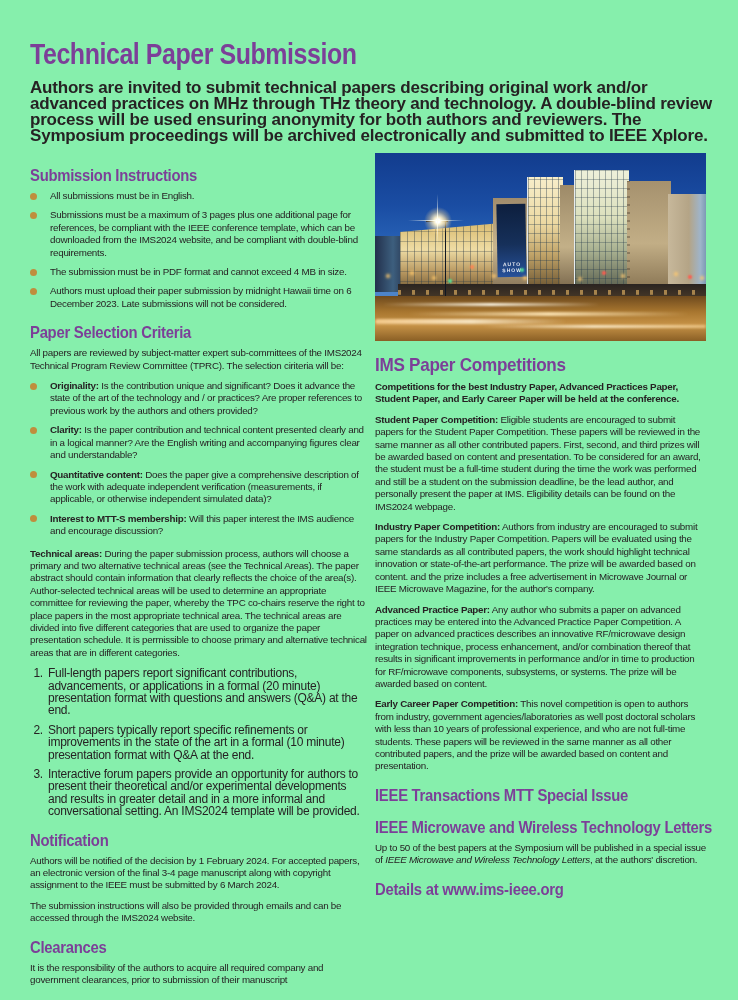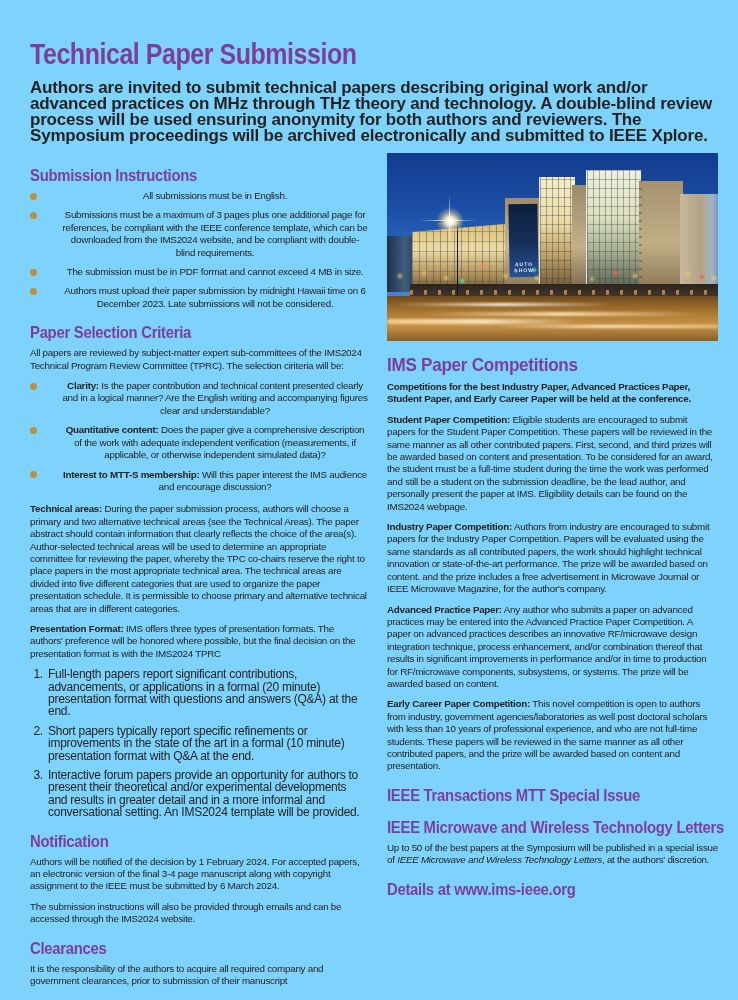--- a/index.html
+++ b/index.html
@@ -2,42 +2,42 @@
 <html><head>
 <meta charset="utf-8">
 <style>
   :root{
     --purple:#7C3F98;
     --gold:#BF8E3D;
     --ink:#262223;
   }
   html,body{margin:0;padding:0;background:#fff;}
   body{width:738px;height:1000px;font-family:"Liberation Sans",sans-serif;color:var(--ink);}
-  .page{position:relative;width:738px;height:1000px;overflow:hidden;background:#7dd3fc;}
+  .page{position:relative;width:738px;height:1000px;overflow:hidden;background:#86efac;}
   .content{padding:38px 26px 0 30px;}
 
   .h1{margin:0 0 9px 0;font-size:29px;font-weight:bold;color:var(--purple);
       letter-spacing:-0.5px;transform:scaleX(.86);transform-origin:left center;white-space:nowrap;}
   .lead{margin:0;font-size:17px;line-height:16px;font-weight:bold;letter-spacing:-0.2px;}
 
-  .cols{display:flex;gap:19px;margin-top:9px;}
+  .cols{display:flex;gap:7px;margin-top:9px;}
   .col-left{width:338px;flex:none;}
   .col-right{width:331px;flex:none;}
 
   .sec{margin:13px 0 5px 0;font-size:16.5px;font-weight:bold;color:var(--purple);
        letter-spacing:-0.3px;transform:scaleX(.9);transform-origin:left center;white-space:nowrap;}
   .sec.big{font-size:19px;}
   .body{margin:0 0 8px 0;font-size:9.8px;line-height:12.4px;letter-spacing:-0.25px;}
   b.runin{letter-spacing:-0.25px;}
   .boldsub{font-weight:bold;margin:0 0 8px 0;}
   .it{font-style:italic;}
 
   ul.bullets{list-style:none;margin:2px 0 10px 0;padding:0;}
-  ul.bullets li{position:relative;padding-left:32px;margin:0 0 7px 0;
-                font-size:9.8px;line-height:12.4px;letter-spacing:-0.25px;text-align:center;}
+  ul.bullets li{position:relative;padding-left:20px;margin:0 0 7px 0;
+                font-size:9.8px;line-height:12.4px;letter-spacing:-0.25px;}
   .dot{position:absolute;left:0;top:2.5px;width:7px;height:7px;border-radius:50%;background:var(--gold);}
 
   ol.formats{margin:2px 0 10px 0;padding:0 0 0 16px;}
   ol.formats li{margin:0 0 7px 0;font-size:12px;line-height:12.4px;letter-spacing:-0.25px;padding-left:2px;}
 
   
   .photo{position:relative;width:331px;height:188px;overflow:hidden;
          background:linear-gradient(180deg,#123c8e 0%,#1a4da3 28%,#2a66ba 52%,#3a76c4 64%,#4d84c9 74%);}
   .photo div{position:absolute;}
   .ph-silh{left:0;width:9%;top:44%;height:30%;
@@ -122,27 +122,27 @@
         <ul class="bullets">
           <li><span class="dot"></span><span>All submissions must be in English.</span></li>
           <li><span class="dot"></span><span>Submissions must be a maximum of 3 pages plus one additional page for references, be compliant with the IEEE conference template, which can be downloaded from the IMS2024 website, and be compliant with double-blind requirements.</span></li>
           <li><span class="dot"></span><span>The submission must be in PDF format and cannot exceed 4 MB in size.</span></li>
           <li><span class="dot"></span><span>Authors must upload their paper submission by midnight Hawaii time on 6 December 2023. Late submissions will not be considered.</span></li>
         </ul>
 
         <div class="sec">Paper Selection Criteria</div>
         <p class="body">All papers are reviewed by subject-matter expert sub-committees of the IMS2024 Technical Program Review Committee (TPRC).  The selection ciriteria will be:</p>
         <ul class="bullets">
+          <li><span class="dot"></span><b class="runin">Originality:</b> <span>Is the contribution unique and significant? Does it advance the state of the art of the technology and / or practices? Are proper references to previous work by the authors and others provided?</span></li>
           <li><span class="dot"></span><b class="runin">Clarity:</b> <span>Is the paper contribution and technical content presented clearly and in a logical manner? Are the English writing and accompanying figures clear and understandable?</span></li>
           <li><span class="dot"></span><b class="runin">Quantitative content:</b> <span>Does the paper give a comprehensive description of the work with adequate independent verification (measurements, if applicable, or otherwise independent simulated data)?</span></li>
           <li><span class="dot"></span><b class="runin">Interest to MTT-S membership:</b> <span>Will this paper interest the IMS audience and encourage discussion?</span></li>
         </ul>
 
         <p class="body"><b class="runin">Technical areas:</b> <span>During the paper submission process, authors will choose a primary and two alternative technical areas (see the Technical Areas). The paper abstract should contain information that clearly reflects the choice of the area(s). Author-selected technical areas will be used to determine an appropriate committee for reviewing the paper, whereby the TPC co-chairs reserve the right to place papers in the most appropriate technical area. The technical areas are divided into five different categories that are used to organize the paper presentation schedule. It is permissible to choose primary and alternative technical areas that are in different categories.</span></p>
-        <p class="body"><b class="runin">Presentation Format:</b> <span>IMS offers three types of presentation formats. The authors' preference will be honored where possible, but the final decision on the presentation format is with the IMS2024 TPRC</span></p>
 
         <ol class="formats">
           <li>Full-length papers report significant contributions, advancements, or applications in a formal (20 minute) presentation format with questions and answers (Q&amp;A) at the end.</li>
           <li>Short papers typically report specific refinements or improvements in the state of the art in a formal (10 minute) presentation format with Q&amp;A at the end.</li>
           <li>Interactive forum papers provide an opportunity for authors to present their theoretical and/or experimental developments and results in greater detail and in a more informal and conversational setting.  An IMS2024 template will be provided.</li>
         </ol>
 
         <div class="sec">Notification</div>
         <p class="body">Authors will be notified of the decision by 1 February 2024. For accepted papers, an electronic version of the final 3-4 page manuscript along with copyright assignment to the IEEE must be submitted by 6 March 2024.</p>
         <p class="body">The submission instructions will also be provided through emails and can be accessed through the IMS2024 website.</p>

